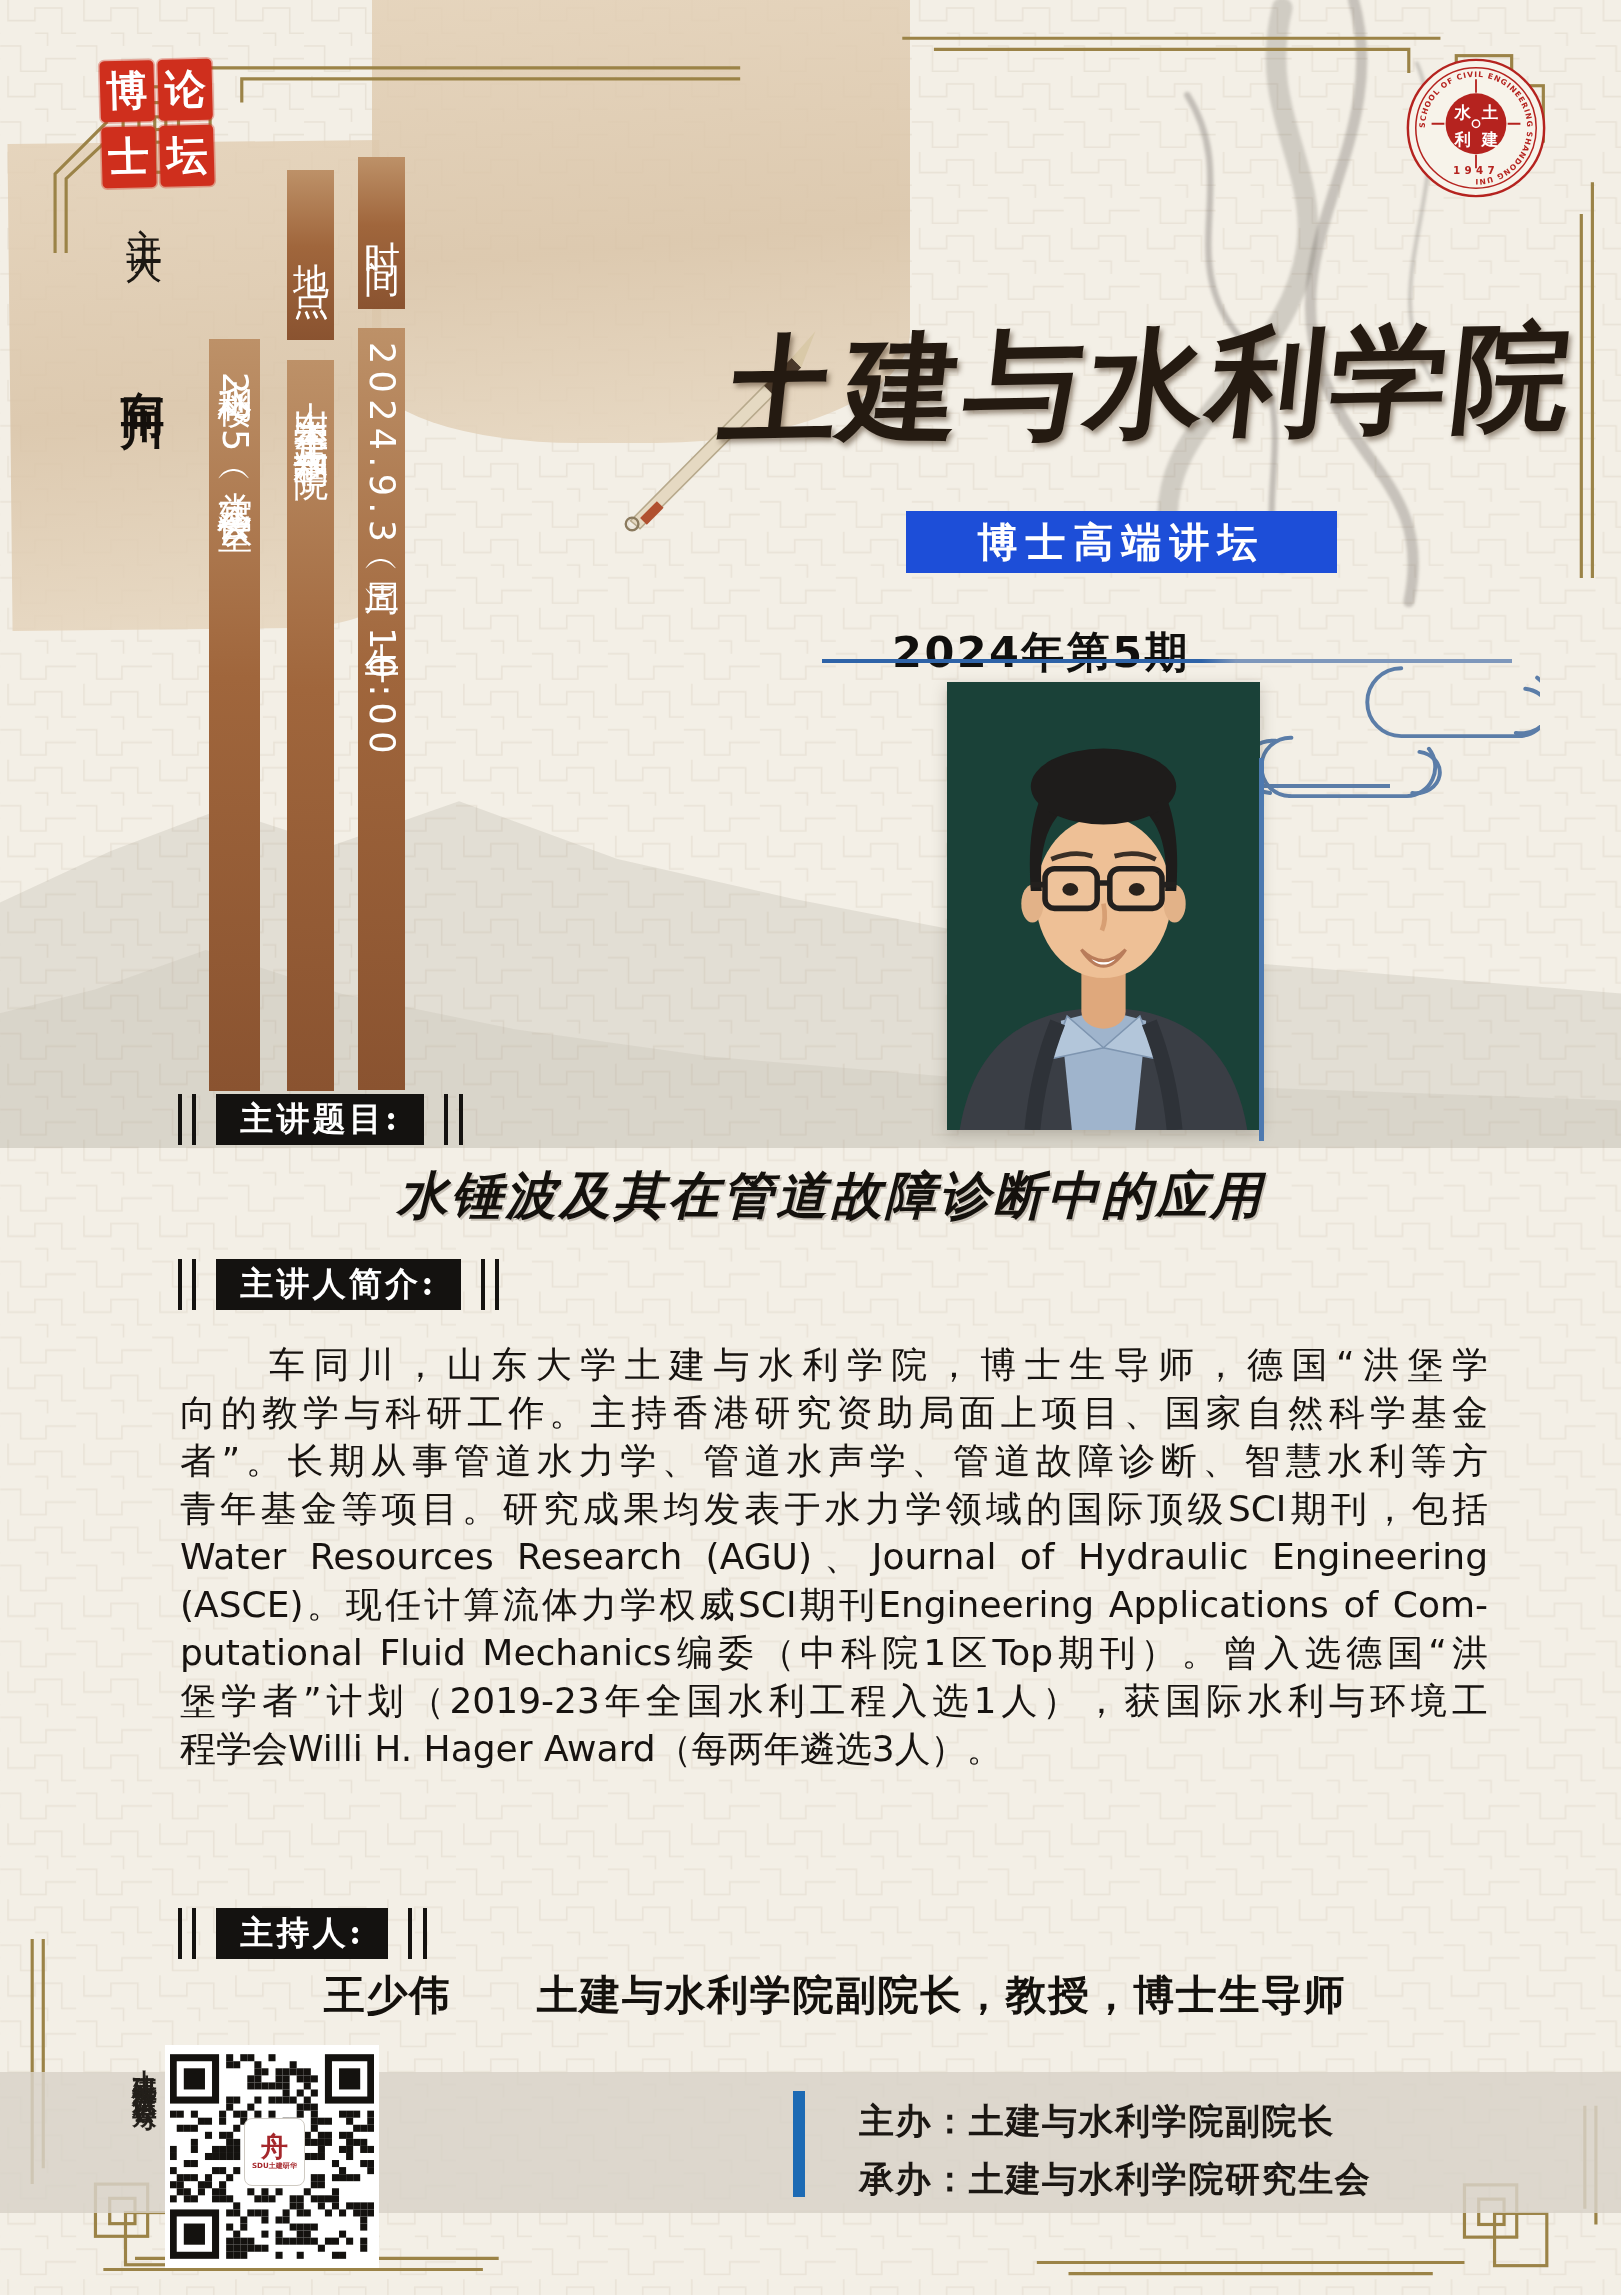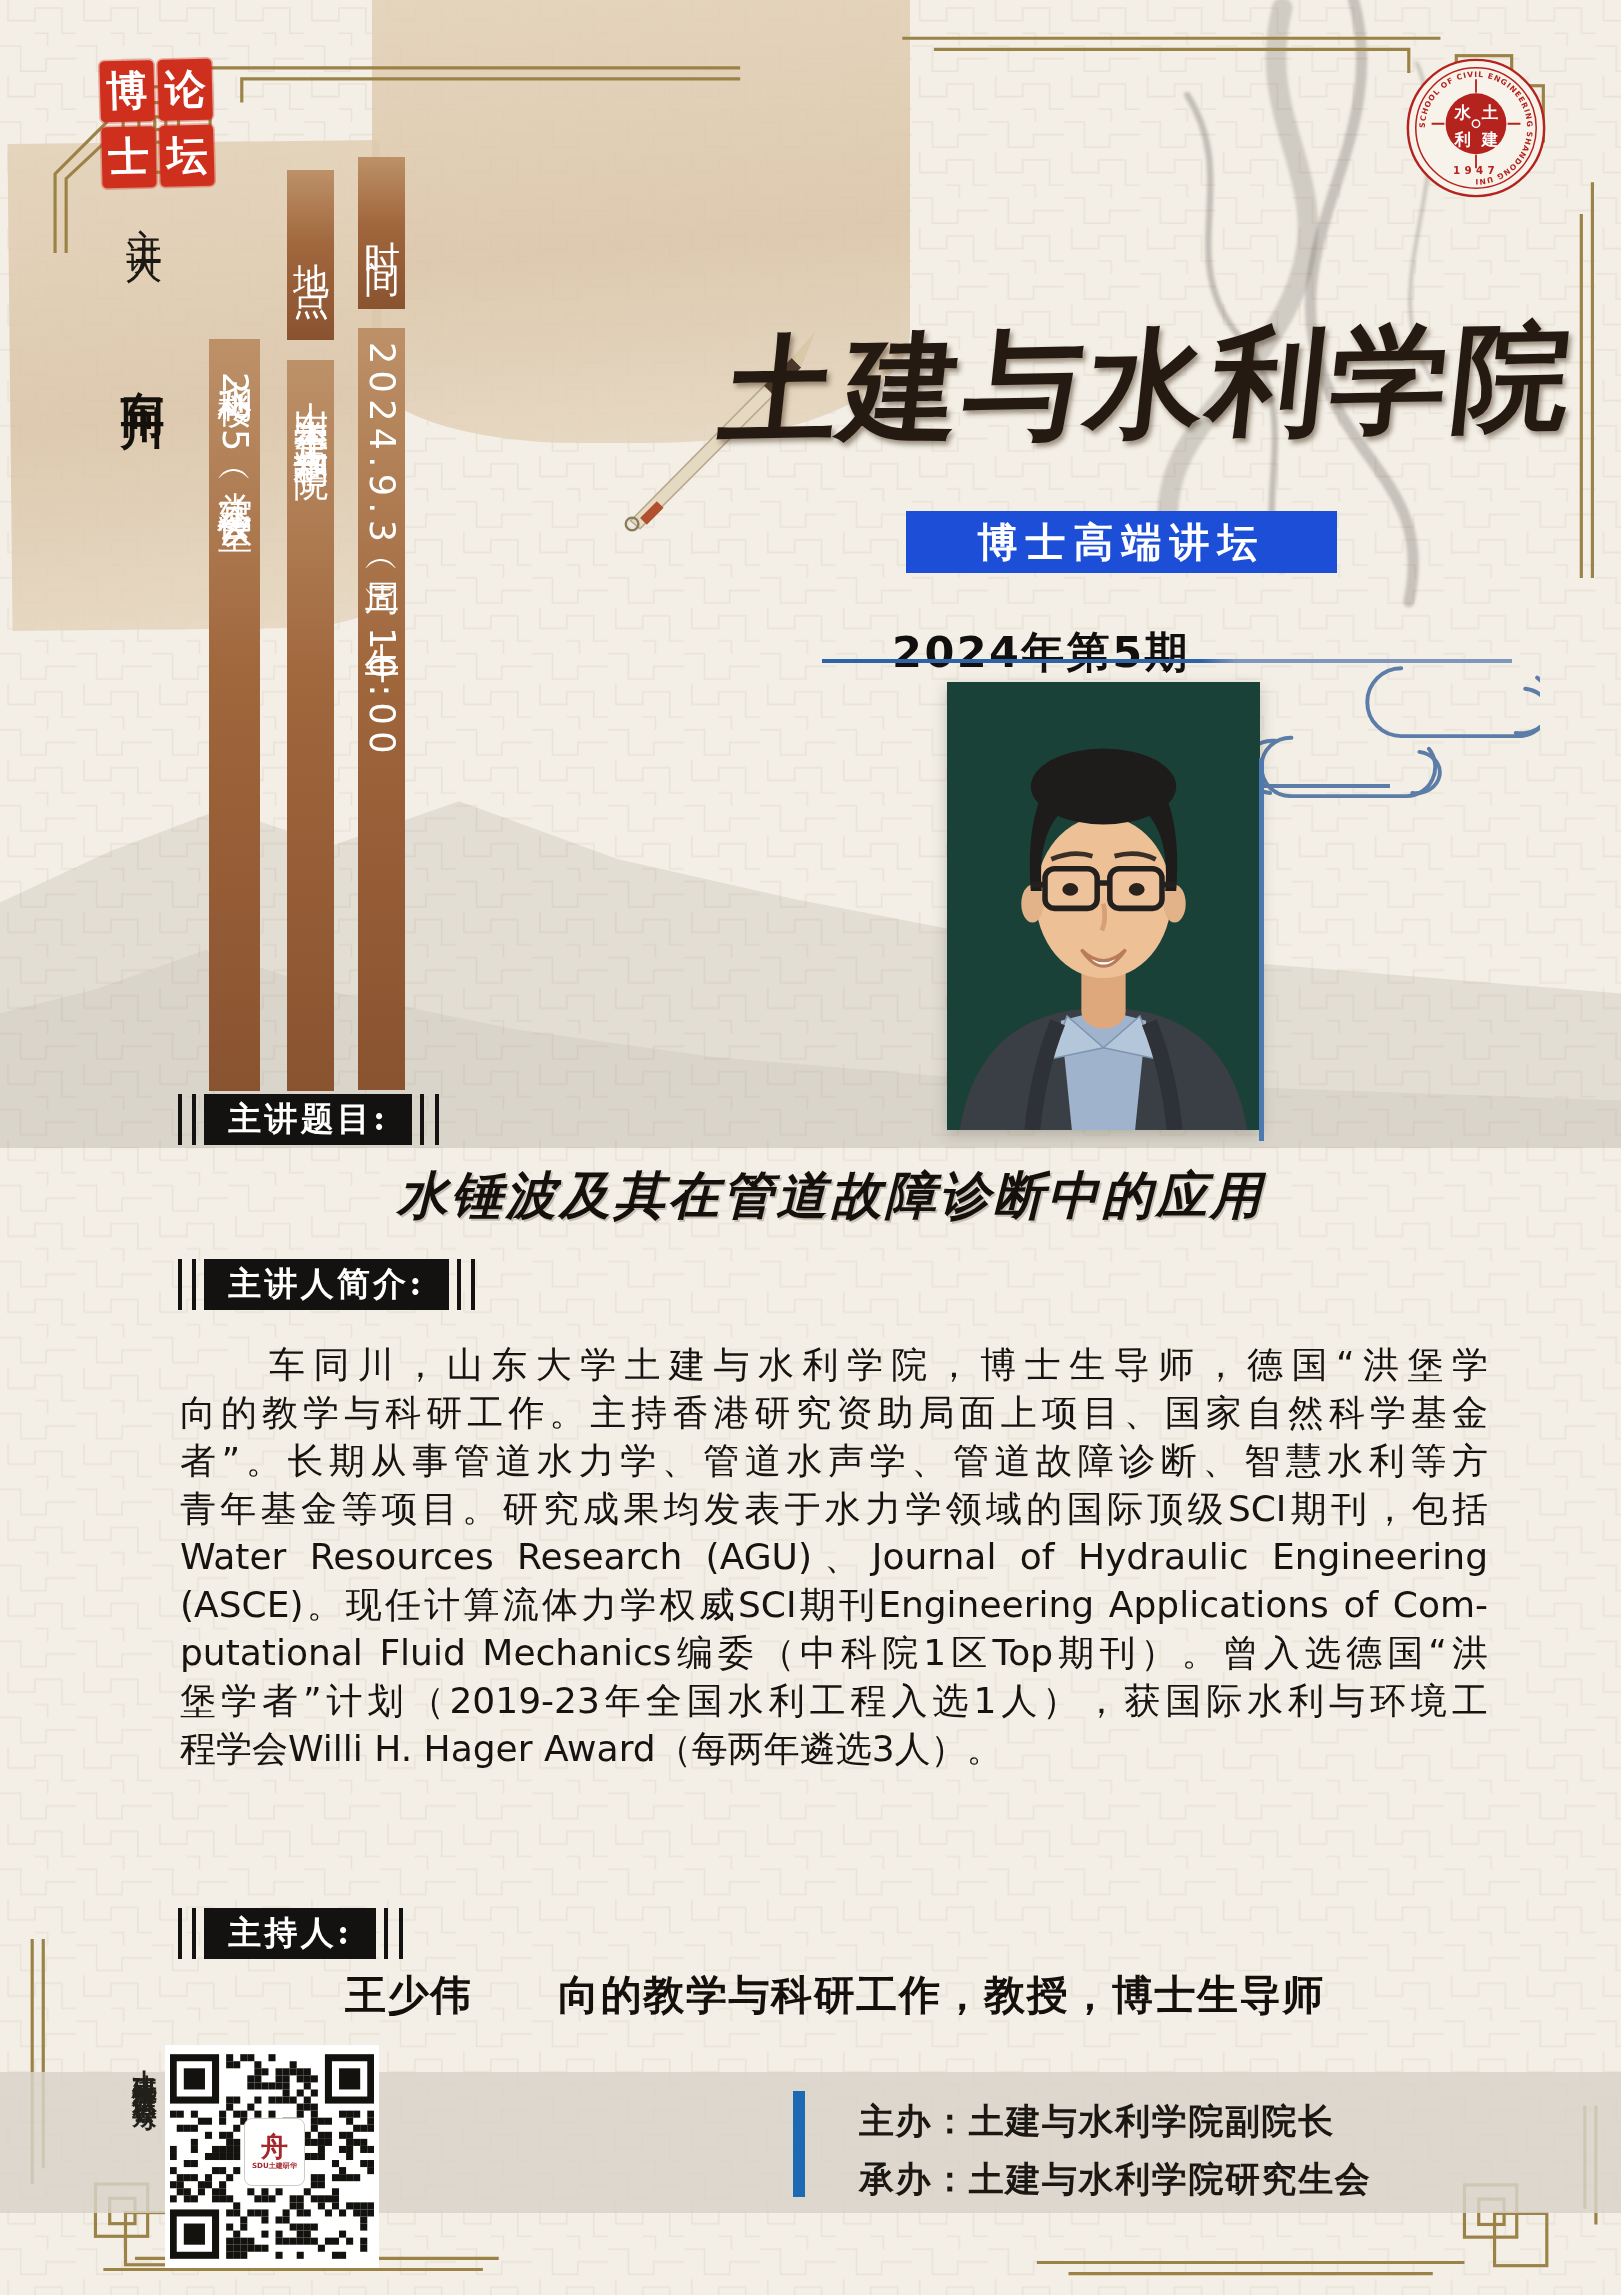--- a/index.html
+++ b/index.html
@@ -50,21 +50,21 @@
       letter-spacing:8px;}
   #issue{left:835px;top:600px;width:412px;text-align:center;font-size:43px;font-weight:bold;
       letter-spacing:2.4px;color:#11100e;margin-top:24px;}
   #divider{left:822px;top:659px;width:690px;height:4px;
       background:linear-gradient(90deg,#2e63a8 0%,#2e63a8 55%,#7e97bb 60%,#7e97bb 100%);}
   
   #photo{left:947px;top:682px;width:313px;height:448px;box-shadow:0 4.7px 14.2px rgba(60,50,40,.25);}
   #photo-accent{left:1259px;top:758px;width:4.7px;height:383px;background:#4d79b0;}
   #cloud-line{left:1244px;top:784px;width:146px;height:4px;background:#5b7da8;}
   
-  .taglabel{display:flex;align-items:stretch;gap:8px;}
+  .taglabel{display:flex;align-items:stretch;gap:20px;}
   .taglabel .tick{width:10.3px;border-left:4px solid #141210;border-right:4px solid #141210;}
   .taglabel .box{background:#141210;color:#fff;padding:3.2px 24px;font-weight:bold;font-size:33px;
       font-family:"DejaVu Serif","Liberation Serif",serif;letter-spacing:3.2px;white-space:nowrap;
       display:flex;align-items:center;}
   #topic-label{left:178px;top:1094px;}
   #bio-label{left:178px;top:1259px;}
   #host-label{left:178px;top:1908px;}
   
   #topic-title{left:237px;top:1162px;width:1187px;text-align:center;font-size:51px;font-weight:bold;
       font-style:italic;letter-spacing:3.2px;color:#14110d;text-shadow:1.6px 2.4px 0 rgba(120,110,95,.35);}
@@ -265,21 +265,21 @@
     <div class="line">putational Fluid Mechanics编委（中科院1区Top期刊）。曾入选德国“洪</div>
     <div class="line">堡学者”计划（2019-23年全国水利工程入选1人），获国际水利与环境工</div>
     <div class="line last">程学会Willi H. Hager Award（每两年遴选3人）。</div>
   </div>
 
 <div id="host-label" class="abs taglabel">
   <span class="tick"></span>
   <span class="box">主持人:</span>
   <span class="tick"></span>
 </div>
-<div id="host-line" class="abs">王少伟　　向的教学与科研工作，教授，博士生导师</div>
+<div id="host-line" class="abs">王少伟　　土建与水利学院副院长，教授，博士生导师</div>
 
 <div id="grey-band" class="abs"></div>
 
 <div id="qr-caption" class="abs vtext">土建研华微信公众号</div>
 <svg id="qr" class="abs" viewBox="0 0 29 29">
     <rect x="0" y="0" width="29" height="29" fill="#fff"></rect>
     <rect x="8" y="0" width="1" height="1" fill="#14120f"></rect>
     <rect x="10" y="0" width="1" height="1" fill="#14120f"></rect>
     <rect x="11" y="0" width="1" height="1" fill="#14120f"></rect>
     <rect x="14" y="0" width="1" height="1" fill="#14120f"></rect>

